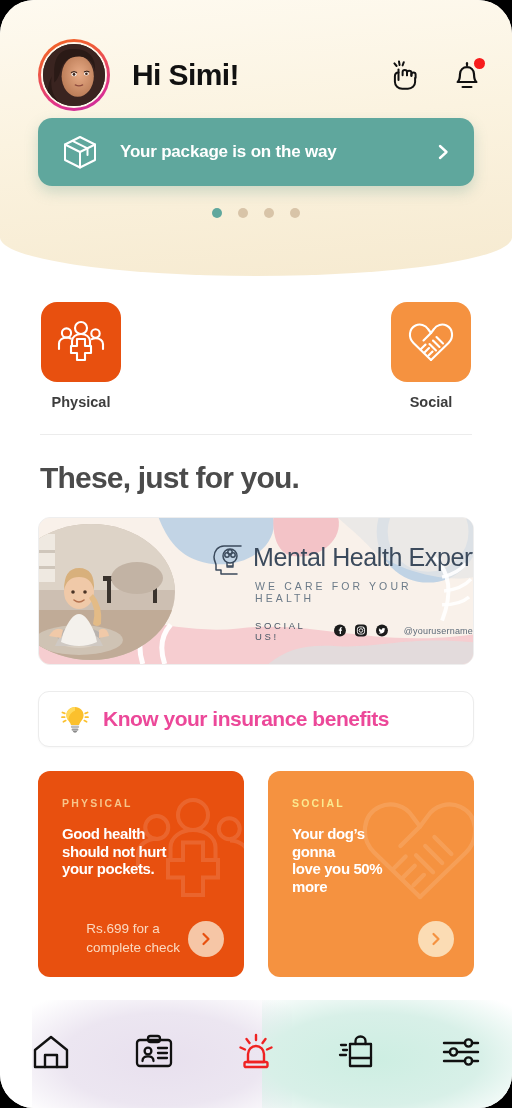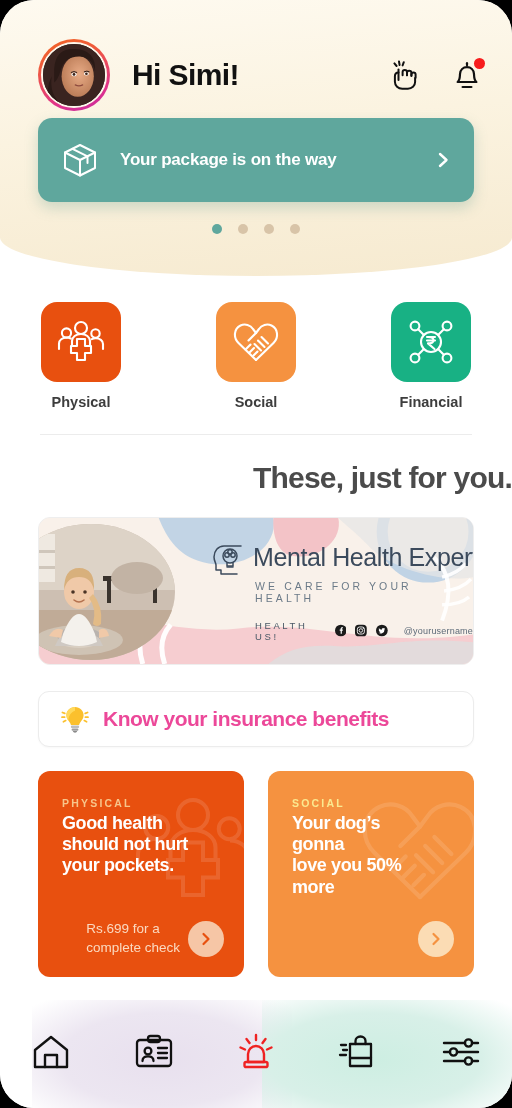--- a/index.html
+++ b/index.html
@@ -37,21 +37,21 @@
   }
   .header-icons { margin-left:auto; display:flex; align-items:center; gap:28px; }
   .hicon { width:34px; height:34px; position:relative; cursor:pointer; }
   .bell-dot {
     position:absolute; top:0px; right:-1px; width:11px; height:11px;
     border-radius:50%; background:#f71c1c;
   }
 
   
   .pkg-card {
-    margin:14px 38px 0 38px; height:84px; border-radius:14px;
+    margin:14px 38px 0 38px; height:68px; border-radius:14px;
     background:#5fa79d; display:flex; align-items:center;
     padding:0 22px 0 20px; box-shadow:0 6px 14px rgba(90,150,140,.28);
     cursor:pointer;
   }
   .pkg-icon { width:44px; height:44px; flex:0 0 auto; }
   .pkg-text { margin-left:18px; flex:1 1 auto; min-width:0; }
   .pkg-title { color:#fff; font-size:17px; font-weight:700; letter-spacing:-0.2px; }
   .pkg-sub { color:#d6e9e5; font-size:11.5px; margin-top:3px; letter-spacing:.1px; }
   .pkg-chev { width:18px; height:18px; flex:0 0 auto; }
 
@@ -67,21 +67,20 @@
     display:flex; align-items:center; justify-content:center;
   }
   .cat-label { margin-top:12px; font-size:14.5px; font-weight:700; color:#3d3d3d; }
 
   .divider { height:1px; background:#ececec; margin:24px 40px 0 40px; }
 
   
   .sec-title {
     margin:26px 0 0 40px; font-size:30px; font-weight:800; color:#4b4b4b;
     letter-spacing:-0.8px;
-    text-align:right;
   }
 
   
   .banner {
     margin:22px 38px 0 38px; height:148px; border-radius:12px; overflow:hidden;
     position:relative; background:#f7efe9; border:1px solid #eee; cursor:pointer;
   }
   .b-photo {
     position:absolute; left:-32px; top:6px; width:168px; height:136px;
     border-radius:50%; overflow:hidden;
@@ -113,21 +112,21 @@
     padding:26px 20px 20px 24px; min-height:206px; cursor:pointer;
     display:flex; flex-direction:column;
   }
   .promo.physical { background:#e8500f; }
   .promo.social { background:#f59240; }
   .promo-bg { position:absolute; right:-14px; top:4px; opacity:.12; }
   .promo-kicker { font-size:10.5px; font-weight:700; letter-spacing:2.2px; position:relative; }
   .promo.physical .promo-kicker { color:#f7c58b; }
   .promo.social .promo-kicker { color:#fbe98f; }
   .promo-head {
-    margin-top:4px; font-size:18px; font-weight:800; color:#fff;
+    margin-top:16px; font-size:15px; font-weight:800; color:#fff;
     line-height:1.18; letter-spacing:-0.4px; position:relative; white-space:pre-line;
   }
   .promo-foot {
     margin-top:auto; display:flex; align-items:flex-end; justify-content:flex-end;
     position:relative; gap:8px;
   }
   .promo-desc { font-size:13.5px; line-height:1.42; white-space:pre-line; }
   .promo.physical .promo-desc { color:#fbd9c0; }
   .promo.social .promo-desc { color:#fdedd8; }
   .promo-arrow {
@@ -275,39 +274,20 @@
           <path d="M27.5 35.5 L23.5 39.5"></path>
           <path d="M31.5 21 L38 27.5"></path>
           <path d="M28 24.5 L34.5 31"></path>
           <path d="M24.5 28 L31 34.5"></path>
         </svg>
       </div>
       <div class="cat-label">Social</div>
     </div>
 
 
-    <div class="cat">
-      <div class="cat-tile" style="background:#18b184">
-        <svg width="52" height="52" viewBox="0 0 52 52" fill="none" stroke="#fff" stroke-width="2.1" stroke-linecap="round" stroke-linejoin="round">
-          <circle cx="26" cy="26" r="10"></circle>
-          <circle cx="10" cy="10" r="4.4"></circle>
-          <circle cx="42" cy="10" r="4.4"></circle>
-          <circle cx="10" cy="42" r="4.4"></circle>
-          <circle cx="42" cy="42" r="4.4"></circle>
-          <path d="M13.2 13.2 L18.9 18.9"></path>
-          <path d="M38.8 13.2 L33.1 18.9"></path>
-          <path d="M13.2 38.8 L18.9 33.1"></path>
-          <path d="M38.8 38.8 L33.1 33.1"></path>
-          <path d="M22 21 h8"></path>
-          <path d="M22 24.5 h8"></path>
-          <path d="M23 21 c4 0 5.5 1.4 5.5 3.2 s-1.8 3.2 -5.5 3.2 l6.5 5.6"></path>
-        </svg>
-      </div>
-      <div class="cat-label">Financial</div>
-    </div>
   </div>
 
   <div class="divider"></div>
 
   <div class="sec-title">These, just for you.</div>
 
   <div class="banner">
 
     <svg style="position:absolute;inset:0;width:100%;height:100%" viewBox="0 0 435 148" preserveAspectRatio="none">
       <rect width="435" height="148" fill="#f9f1ea"></rect>
@@ -364,21 +344,21 @@
             <path d="M16 26 h6"></path>
             <circle cx="16" cy="14" r="2.2"></circle>
             <circle cx="22" cy="14" r="2.2"></circle>
             <circle cx="19" cy="11" r="2.2"></circle>
           </svg>
         </div>
         <div class="b-title">Mental Health Experts</div>
       </div>
       <div class="b-sub">WE CARE FOR YOUR HEALTH</div>
       <div class="b-follow-row">
-        <span class="b-follow">HEALTH US!</span>
+        <span class="b-follow">SOCIAL US!</span>
         <svg class="b-soc" viewBox="0 0 16 16">
           <circle cx="8" cy="8" r="8" fill="#1b1b1b"></circle>
           <path d="M9.3 8.4h1.3l.2-1.7H9.3V5.8c0-.5.1-.8.8-.8h.8V3.5a11 11 0 0 0-1.2 0c-1.2 0-2 .7-2 2.1v1.1H6.4v1.7h1.3v4.2h1.6z" fill="#fff"></path>
         </svg>
         <svg class="b-soc" viewBox="0 0 16 16">
           <rect x="0" y="0" width="16" height="16" rx="5" fill="#1b1b1b"></rect>
           <rect x="3.2" y="3.2" width="9.6" height="9.6" rx="3" fill="none" stroke="#fff" stroke-width="1.2"></rect>
           <circle cx="8" cy="8" r="2.4" fill="none" stroke="#fff" stroke-width="1.2"></circle>
           <circle cx="11.3" cy="4.8" r=".85" fill="#fff"></circle>
         </svg>

